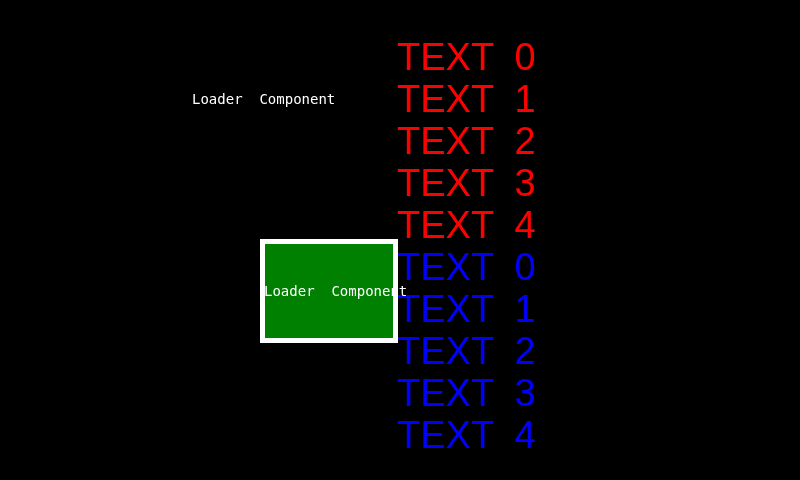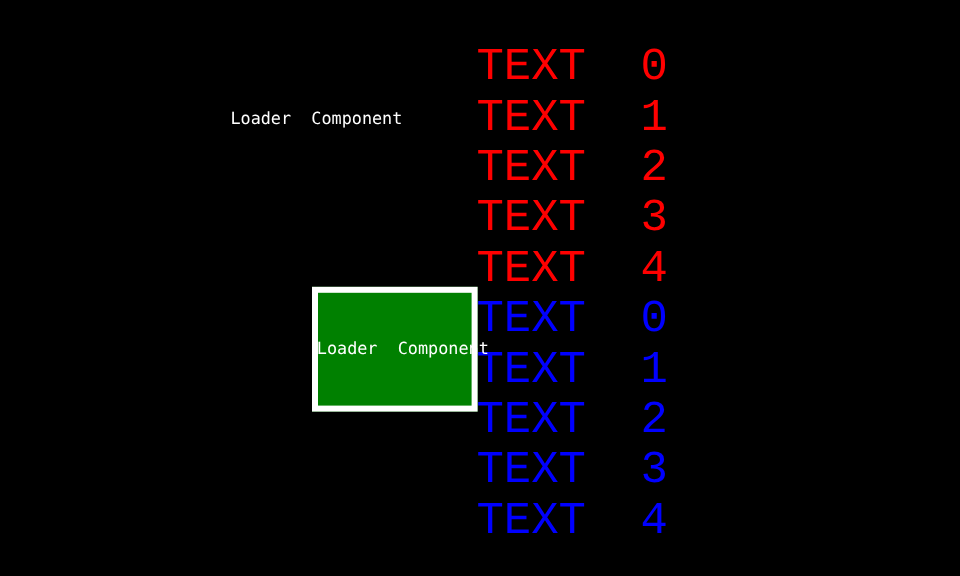--- a/index.html
+++ b/index.html
@@ -34,21 +34,21 @@
   }
 
   
   .text-list {
     position: absolute;
     left: 397px;
     top: 36px;
     width: 260px;
   }
   .text-row {
-    font-family: Liberation Mono, monospace;
+    font-family: Liberation Sans, sans-serif;
     font-size: 38px;
     line-height: 42px;
     height: 42px;
     white-space: pre;
     letter-spacing: 0px;
   }
   .text-row.red  { color: #ff0000; }
   .text-row.blue { color: #0000ff; }
 
   

